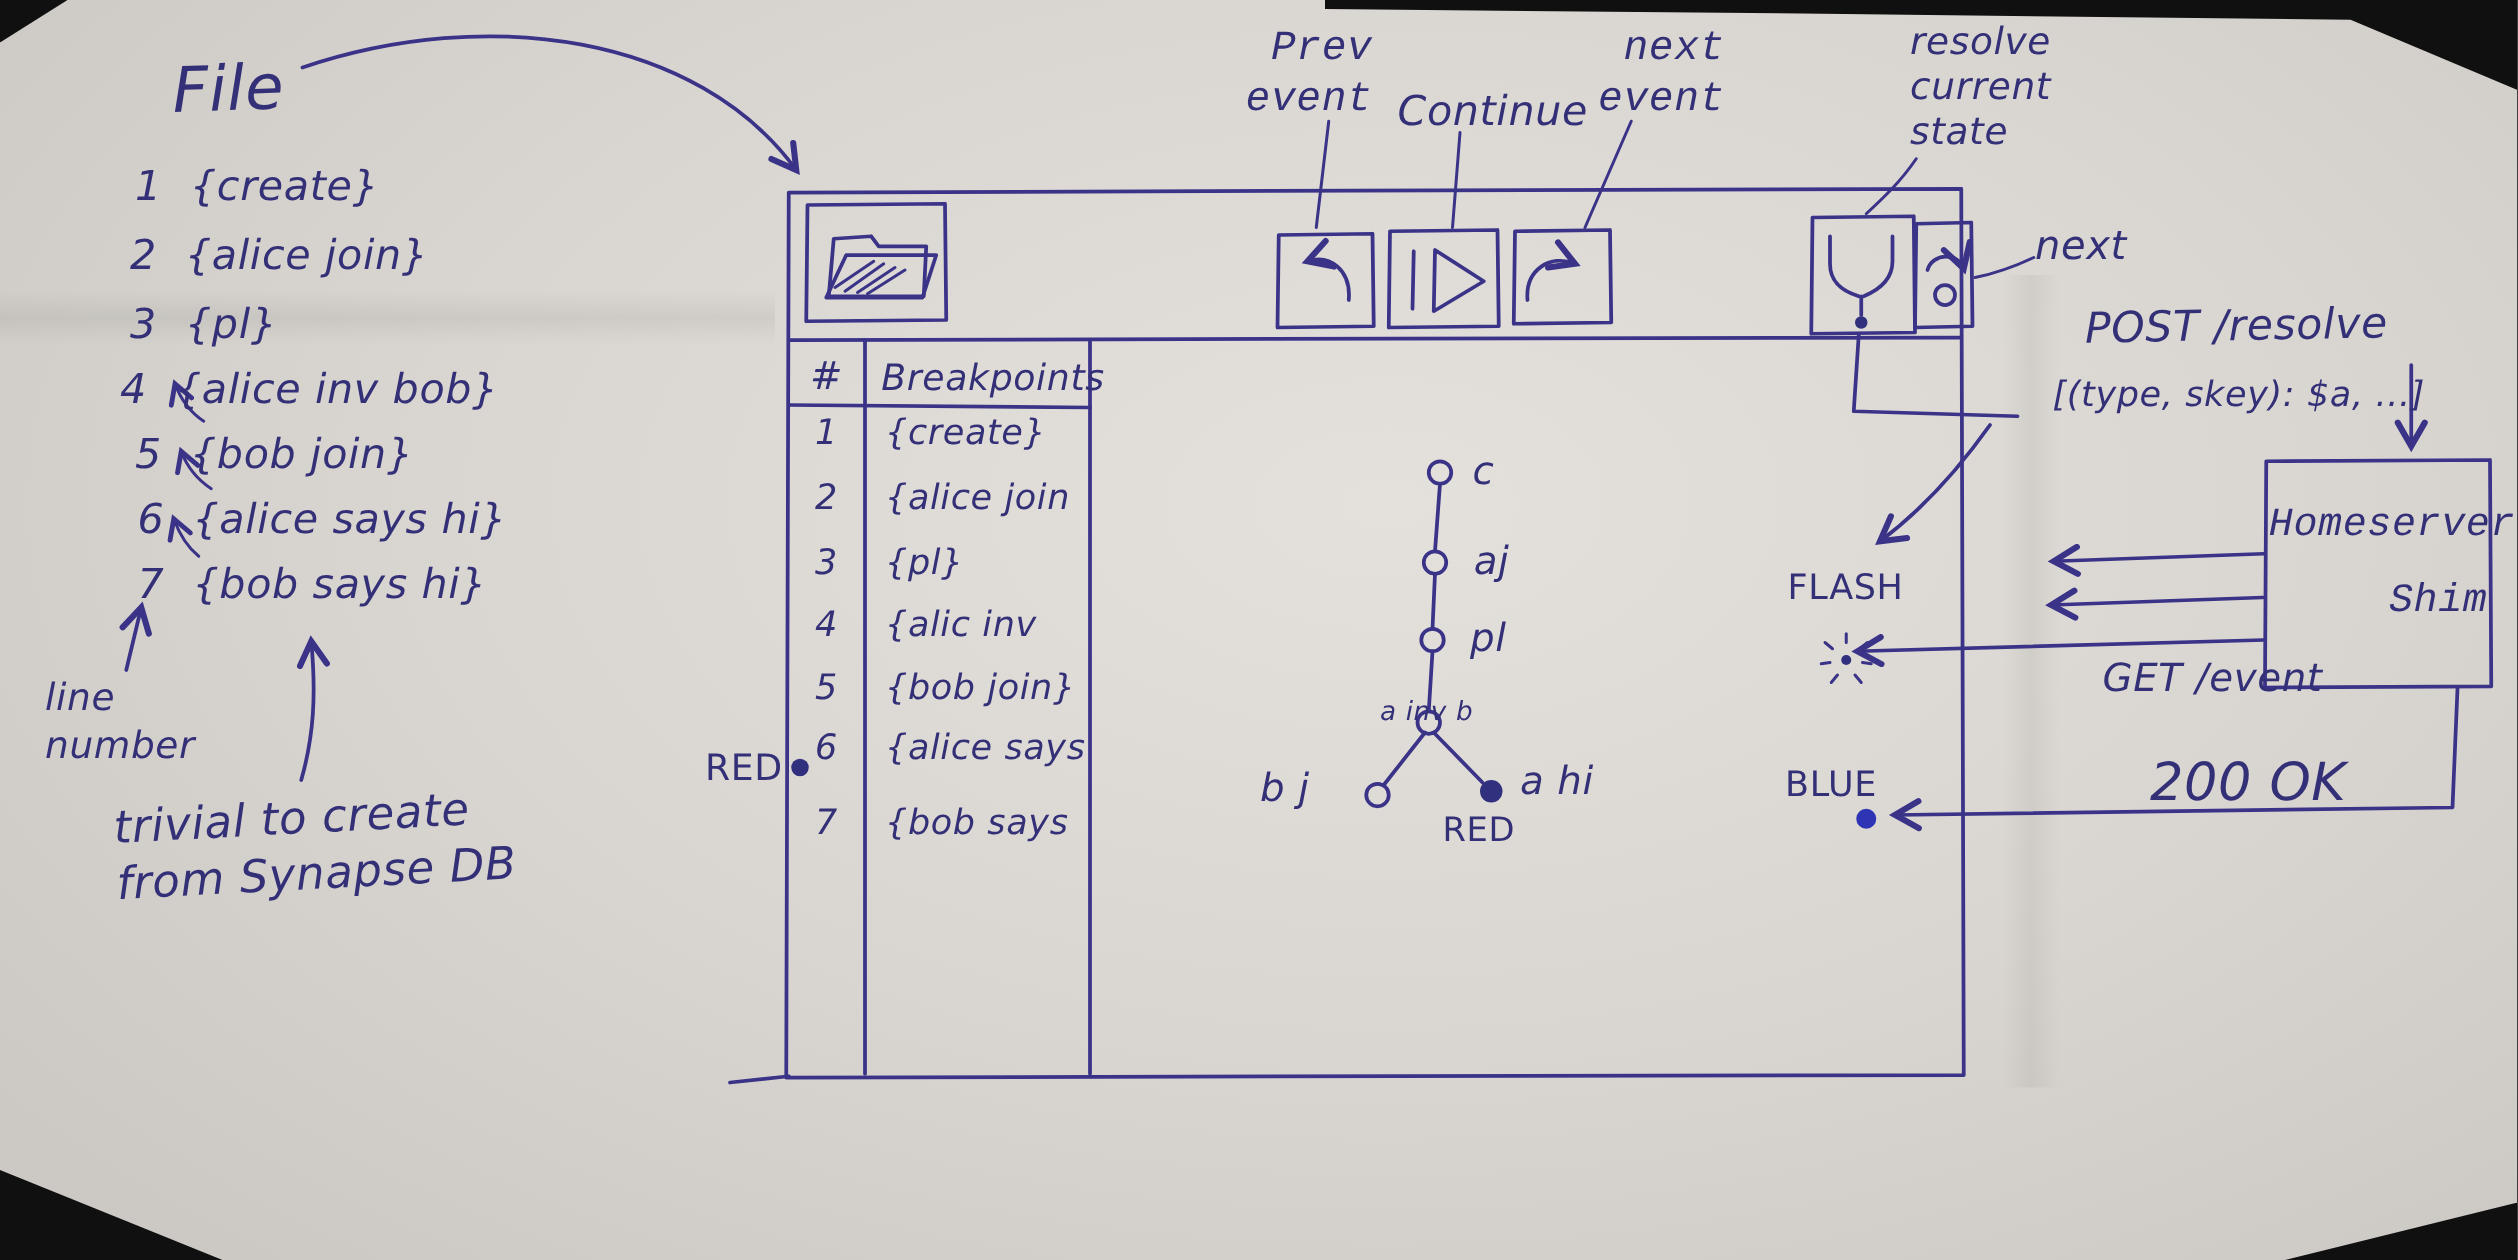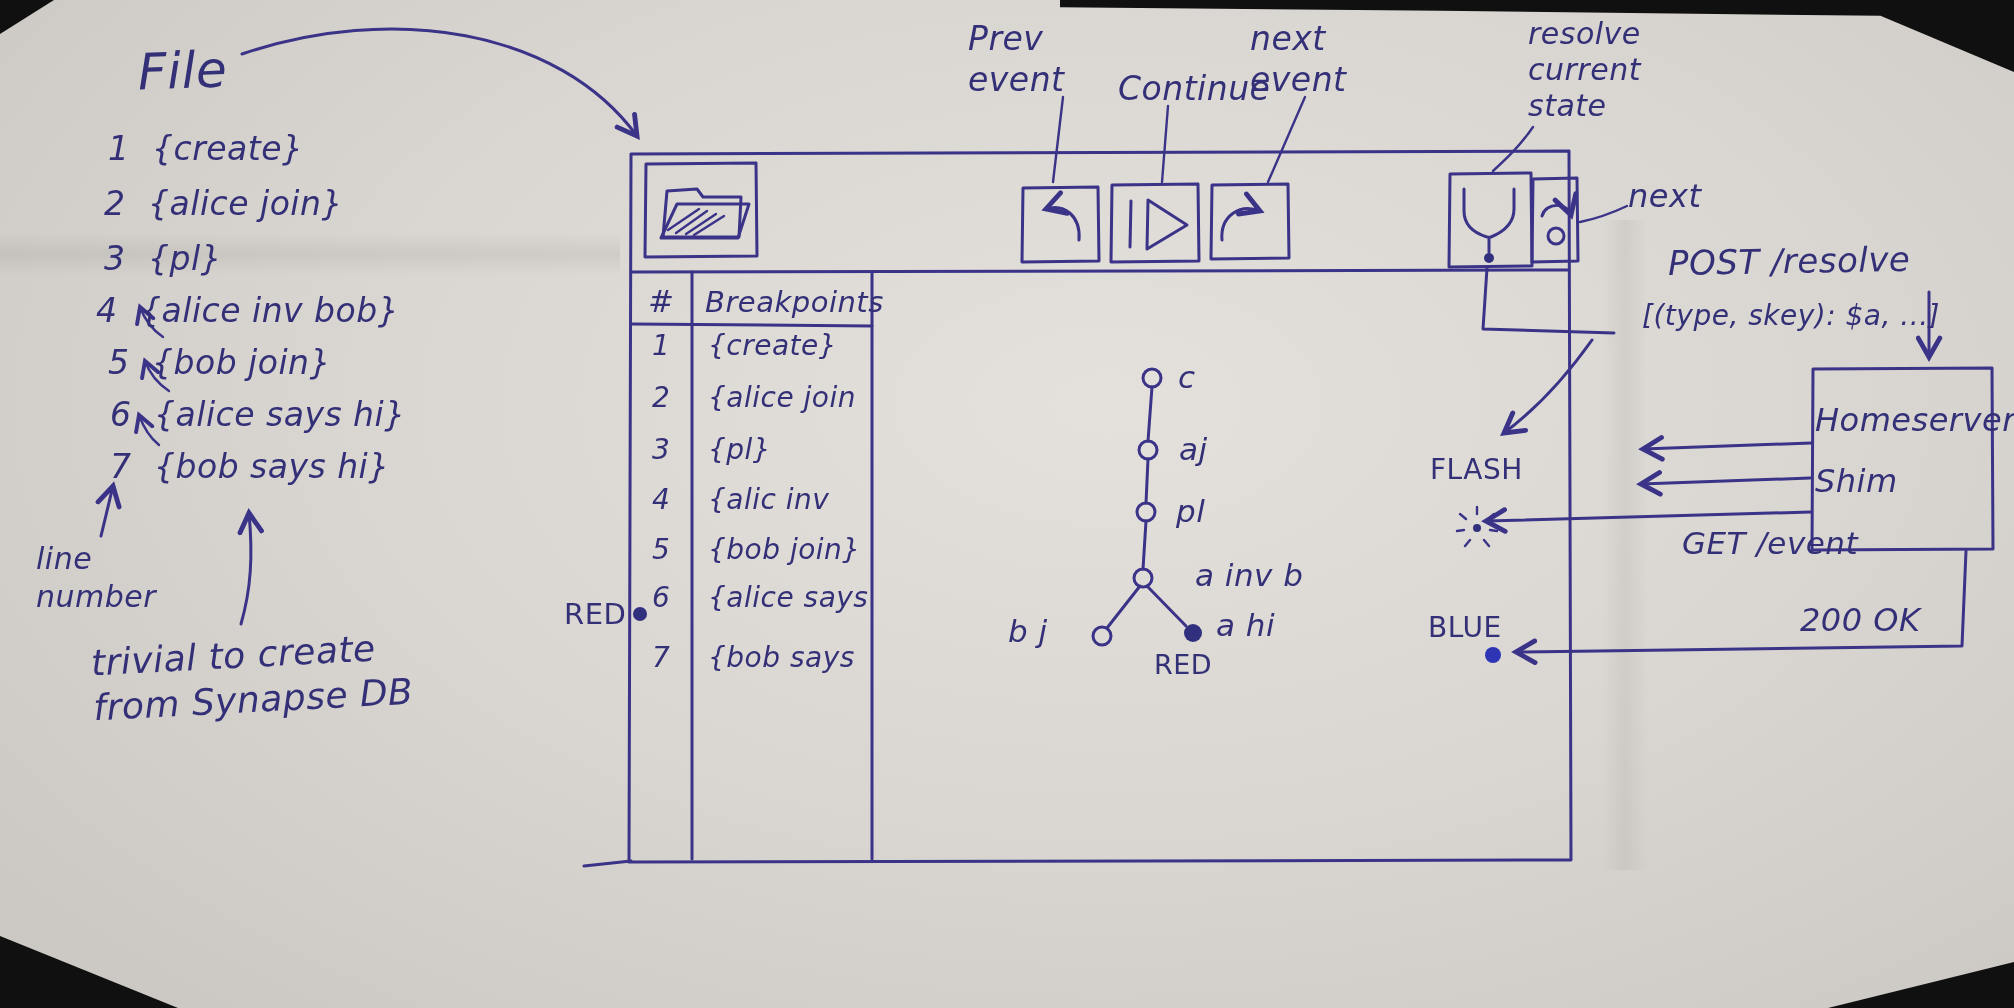--- a/index.html
+++ b/index.html
@@ -5,21 +5,21 @@
   html,body{margin:0;padding:0;background:#111;}
   #canvas{
     position:relative; width:2014px; height:1008px; overflow:hidden;
     background:
       radial-gradient(ellipse 1400px 800px at 55% 40%, #e4e1dc 0%, #d9d6d1 55%, #ccc9c4 100%);
     font-family:"DejaVu Sans", sans-serif;
   }
   .abs{position:absolute;}
   .hw{font-family:"DejaVu Sans", sans-serif; font-style:italic; color:#343078; letter-spacing:.5px; line-height:1.25;}
   .pre{white-space:pre-line;}
-  .ctr{text-align:left;}
+  .ctr{text-align:right;font-family:Liberation Mono, monospace;}
   svg.ink-layer{position:absolute; left:0; top:0; width:2014px; height:1008px;}
   .ink{stroke:#3a3388; stroke-width:3; fill:none; stroke-linecap:round; stroke-linejoin:round;}
   .ink-thin{stroke:#3a3388; stroke-width:2.4; fill:none; stroke-linecap:round;}
   .ink-fill{fill:#31307e; stroke:none;}
   .blue-fill{fill:#2d35b5; stroke:none;}
   .corner{position:absolute; background:#101010;}
   .crease{position:absolute; pointer-events:none;}
 </style>
 </head>
 <body>
@@ -209,32 +209,32 @@
   <div class="abs hw" style="left:652px;top:580px;font-size:28px;">
     <span style="display:inline-block;width:56px;">6</span><span>{alice says</span></div>
   <div class="abs hw" style="left:652px;top:627px;font-size:28px;margin-top:13px;">
     <span style="display:inline-block;width:56px;">7</span><span>{bob says</span></div>
 
   <div class="abs hw" style="left:564px;top:596px;font-size:29px;font-style:normal;">RED</div>
 
   <div class="abs hw" style="left:1178px;top:358px;font-size:31px;">c</div>
   <div class="abs hw" style="left:1179px;top:430px;font-size:31px;">aj</div>
   <div class="abs hw" style="left:1176px;top:492px;font-size:31px;">pl</div>
-  <div class="abs hw" style="left:1195px;top:556px;font-size:31px;">a inv b</div>
+  <div class="abs hw" style="left:1104px;top:556px;font-size:21px;">a inv b</div>
   <div class="abs hw" style="left:1008px;top:612px;font-size:31px;">b j</div>
   <div class="abs hw" style="left:1216px;top:606px;font-size:31px;">a hi</div>
   <div class="abs hw" style="left:1154px;top:648px;font-size:27px;font-style:normal;">RED</div>
 
   <div class="abs hw" style="left:1668px;top:240px;font-size:34px;transform:rotate(-1deg);">POST /resolve</div>
   <div class="abs hw" style="left:1642px;top:298px;font-size:28px;">[(type, skey): $a, ...]</div>
   <div class="abs hw pre ctr" style="left:1815px;top:390px;width:175px;font-size:32px;line-height:1.9;">Homeserver
 Shim</div>
   <div class="abs hw" style="left:1430px;top:452px;font-size:28px;font-style:normal;">FLASH</div>
   <div class="abs hw" style="left:1682px;top:524px;font-size:31px;font-style:italic;">GET /event</div>
   <div class="abs hw" style="left:1428px;top:610px;font-size:28px;font-style:normal;">BLUE</div>
-  <div class="abs hw" style="left:1800px;top:600px;font-size:32px;">200 OK</div>
+  <div class="abs hw" style="left:1720px;top:600px;font-size:42px;">200 OK</div>
 
   <div class="corner" style="left:0;top:0;width:54px;height:34px;clip-path:polygon(0 0,100% 0,0 100%);"></div>
   <div class="corner" style="left:1060px;top:0;width:954px;height:72px;clip-path:polygon(0 0,100% 0,100% 100%,86% 22%,40% 15%,0 10%);"></div>
   <div class="corner" style="left:0;top:928px;width:178px;height:80px;clip-path:polygon(0 10%,100% 100%,0 100%);"></div>
   <div class="corner" style="left:1828px;top:962px;width:186px;height:46px;clip-path:polygon(100% 0,100% 100%,0 100%);"></div>
 
 </div>
 
 </body></html>

